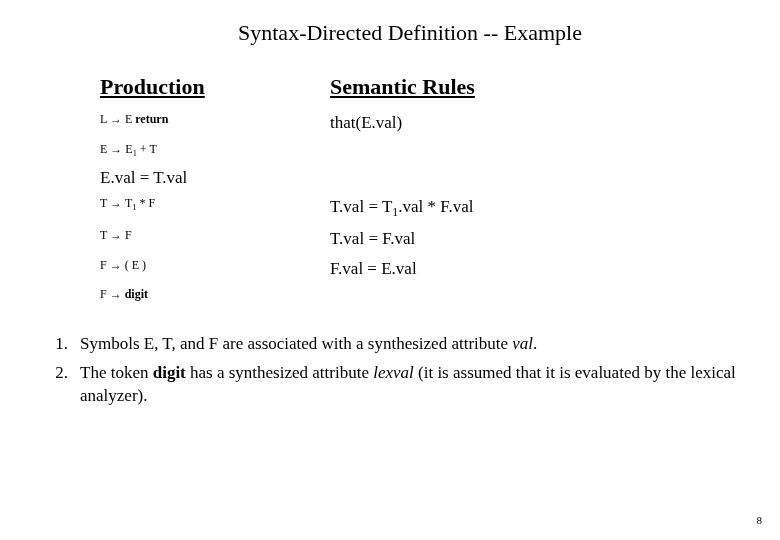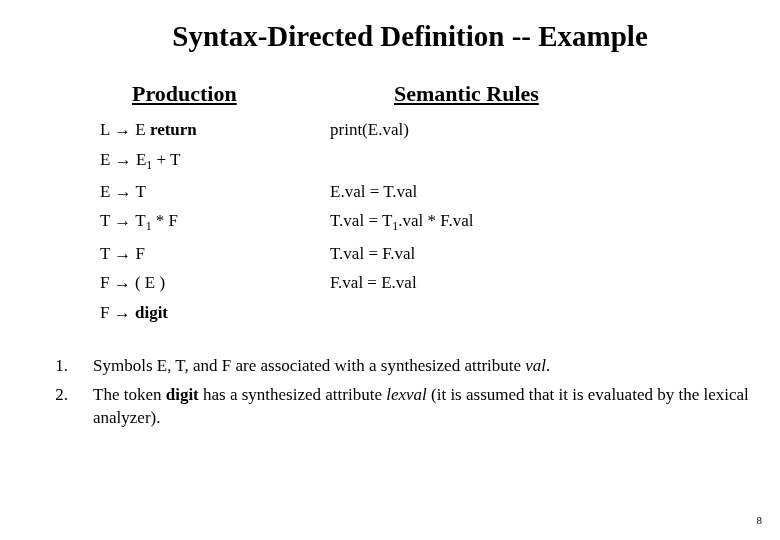--- a/index.html
+++ b/index.html
@@ -6,67 +6,66 @@
   body {
     width: 780px;
     height: 540px;
     background: #fff;
     font-family: "Times New Roman", Times, serif;
     color: #000;
     position: relative;
     padding: 20px 30px 20px 30px;
   }
   .title {
-    font-size: 29px;
-    font-weight: bold;
+    font-size: 22px;
+    font-weight: normal;
     text-align: center;
     margin-bottom: 28px;
     margin-left: 40px;
   }
   .table-wrap {
     margin-left: 70px;
     margin-bottom: 30px;
   }
   .row {
     display: flex;
     margin-bottom: 4px;
   }
   .col-prod {
     width: 230px;
-    font-size: 17px;
+    font-size: 12px;
   }
   .col-sem {
     font-size: 17px;
   }
   .header-row .col-prod,
   .header-row .col-sem {
     font-size: 22px;
     font-weight: bold;
     text-decoration: underline;
-    margin-left: 32px;
   }
   .header-row { margin-bottom: 10px; }
   .rule-row { line-height: 1.5; }
   sub { font-size: 0.7em; vertical-align: sub; }
   .notes {
     margin-left: 20px;
     font-size: 17px;
   }
   .note-row {
     display: flex;
     margin-bottom: 6px;
     line-height: 1.35;
   }
   .note-num {
     width: 30px;
     flex-shrink: 0;
     text-align: right;
     padding-right: 12px;
   }
-  .note-text { flex: 1; margin-left: 13px; }
+  .note-text { flex: 1; }
   .italic { font-style: italic; }
   .bold { font-weight: bold; }
   .page-num {
     position: absolute;
     bottom: 14px;
     right: 18px;
     font-size: 11px;
   }
 </style>
 </head>
@@ -75,27 +74,26 @@
 <div class="title">Syntax-Directed Definition -- Example</div>
 
 <div class="table-wrap">
   <div class="row header-row">
     <div class="col-prod">Production</div>
     <div class="col-sem">Semantic Rules</div>
   </div>
   <div id="rules-body">
       <div class="row rule-row">
         <div class="col-prod">L → E <b>return</b></div>
-        <div class="col-sem">print(E.val)</div>
+        <div class="col-sem">that(E.val)</div>
       </div>
       <div class="row rule-row">
         <div class="col-prod">E → E<sub>1</sub> + T</div>
       </div>
       <div class="row rule-row">
-        <div class="col-prod">E → T</div>
         <div class="col-sem">E.val = T.val</div>
       </div>
       <div class="row rule-row">
         <div class="col-prod">T → T<sub>1</sub> * F</div>
         <div class="col-sem">T.val = T<sub>1</sub>.val * F.val</div>
       </div>
       <div class="row rule-row">
         <div class="col-prod">T → F</div>
         <div class="col-sem">T.val = F.val</div>
       </div>

